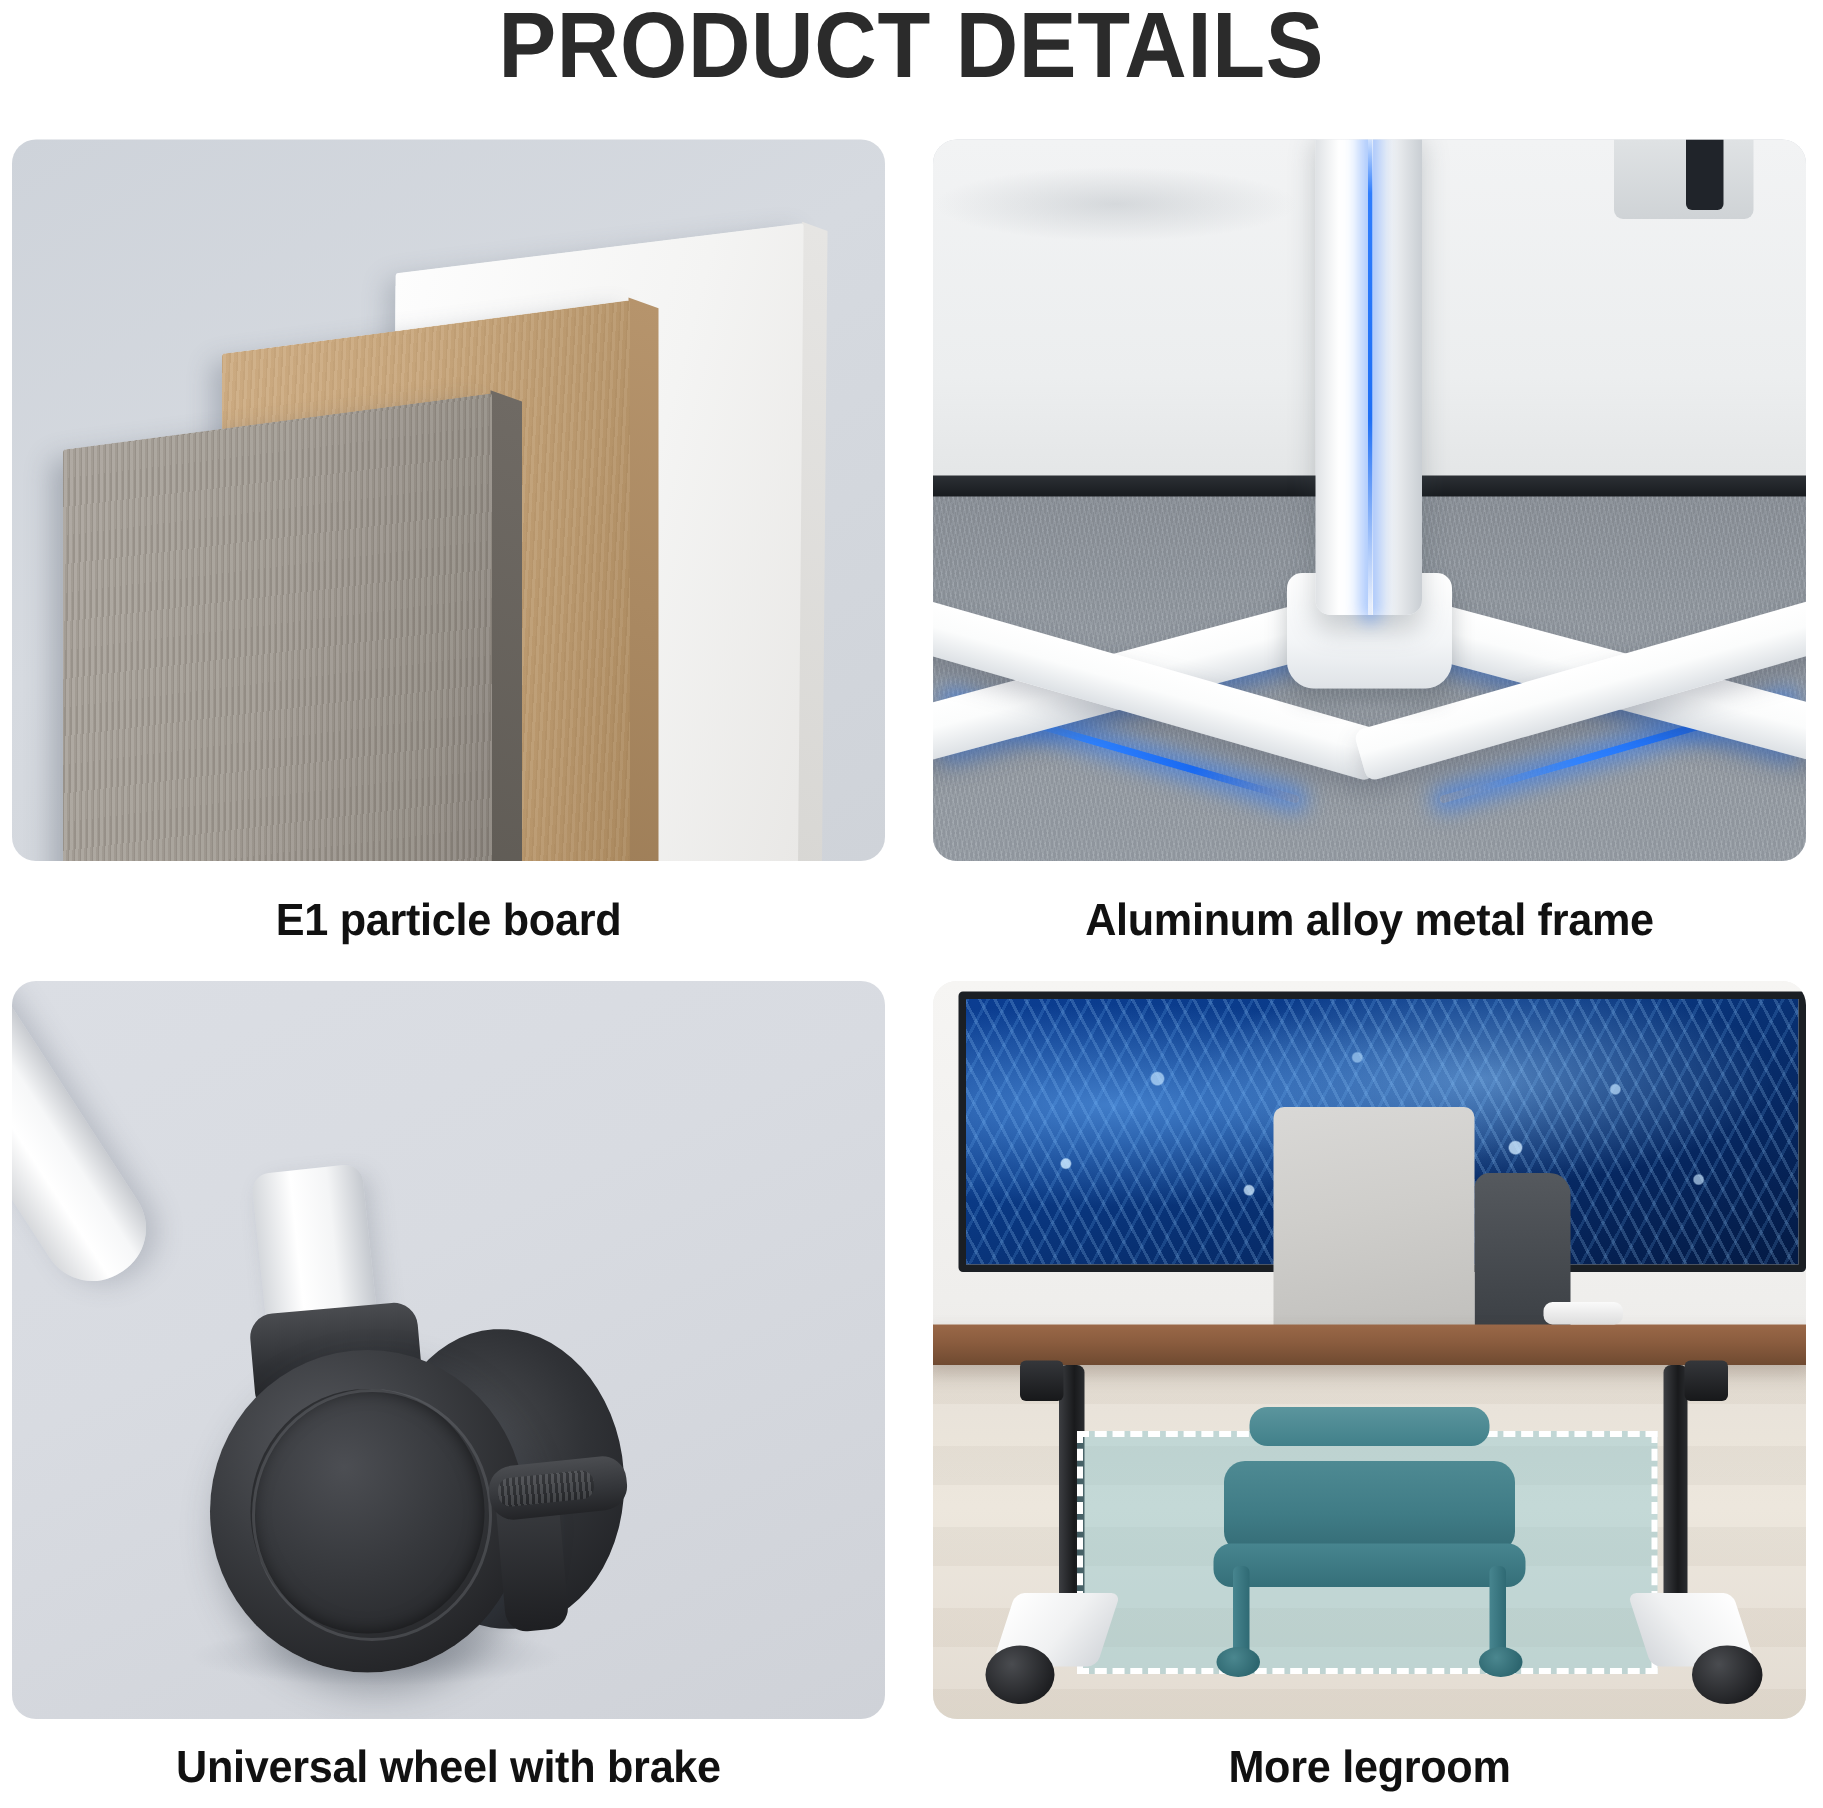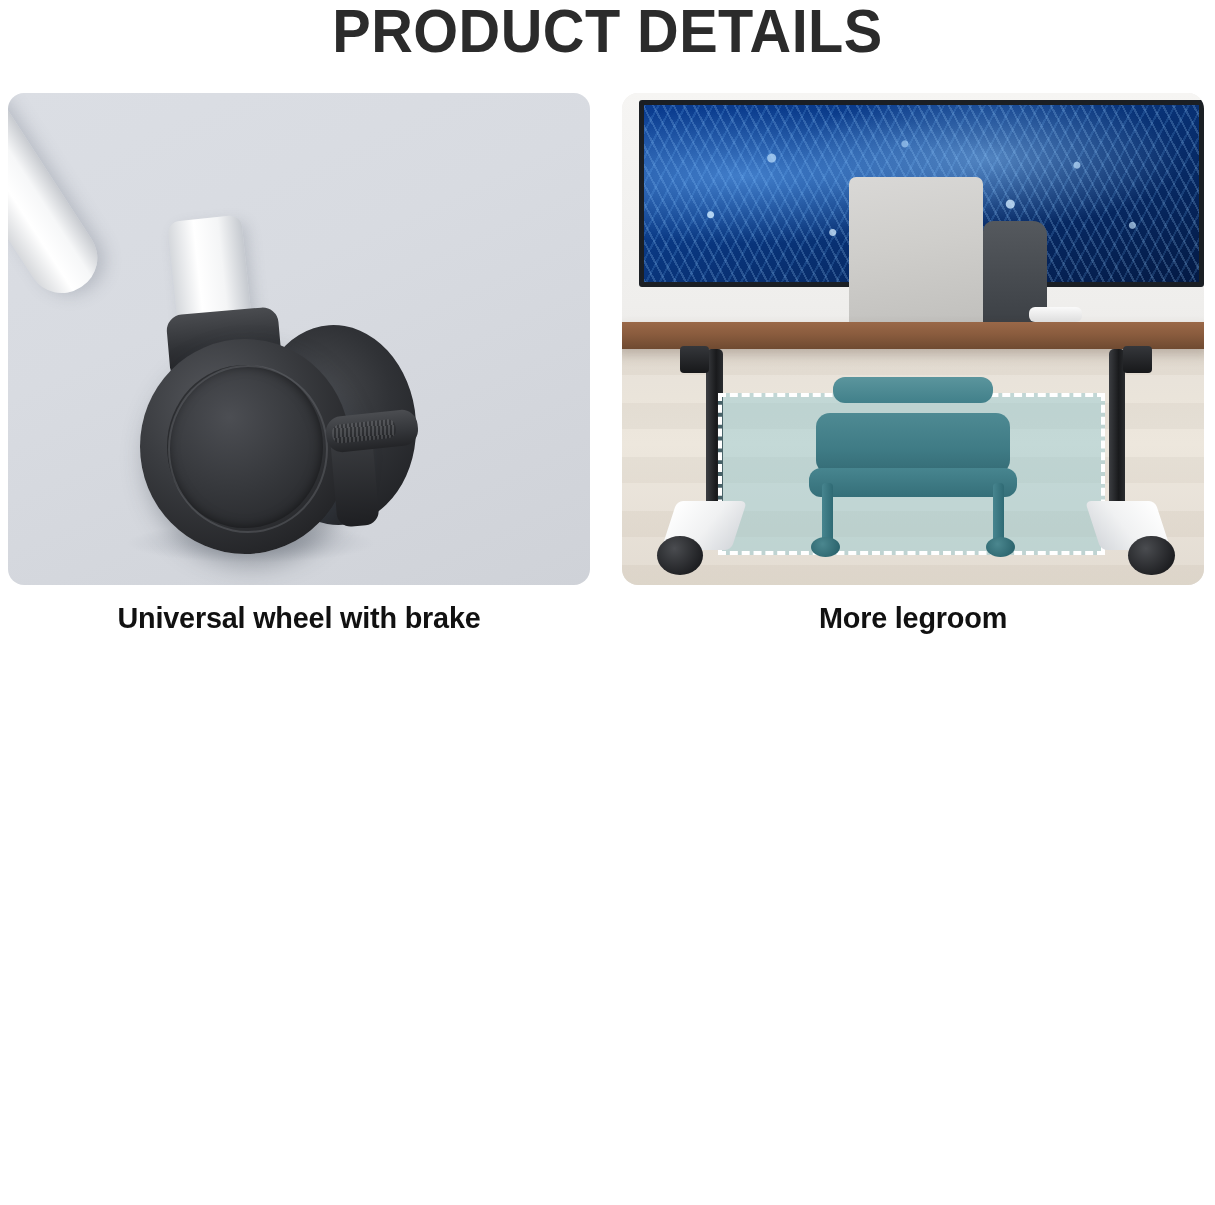--- a/index.html
+++ b/index.html
@@ -412,21 +412,64 @@
     border-radius: 4px; z-index: 6;
   }
 </style>
 </head>
 <body>
 
 <div class="page-title">PRODUCT DETAILS</div>
 
 <div class="grid">
 
-
+  <div class="cell top">
+    <div class="panel p-boards">
+      <div class="board board-white">
+        <div class="edge"></div>
+        <div class="face"></div>
+      </div>
+      <div class="board board-oak">
+        <div class="edge"></div>
+        <div class="face"></div>
+      </div>
+      <div class="board board-grey">
+        <div class="edge"></div>
+        <div class="face"></div>
+      </div>
+    </div>
+    <div class="caption">E1 particle board</div>
+  </div>
+
+  <div class="cell top">
+    <div class="panel p-frame">
+      <div class="wall">
+        <div class="wall-shadow"></div>
+      </div>
+      <div class="wall-obj"></div>
+      <div class="baseboard"></div>
+      <div class="floor"></div>
+
+      <div class="glow glow-l"></div>
+      <div class="glow glow-r"></div>
+      <div class="glow glow-bl"></div>
+      <div class="glow glow-br"></div>
+
+      <div class="beam beam-l"></div>
+      <div class="beam beam-r"></div>
+      <div class="beam beam-bl"></div>
+      <div class="beam beam-br"></div>
+
+      <div class="hub"></div>
+      <div class="column">
+        <div class="column-glow"></div>
+      </div>
+    </div>
+    <div class="caption">Aluminum alloy metal frame</div>
+  </div>
 
   <div class="cell bottom">
     <div class="panel p-wheel">
       <div class="wheel-shadow"></div>
       <div class="leg-upper"></div>
       <div class="leg-lower"></div>
       <div class="caster-yoke"></div>
       <div class="wheel-rear"></div>
       <div class="brake-stem"></div>
       <div class="wheel-front"></div>

